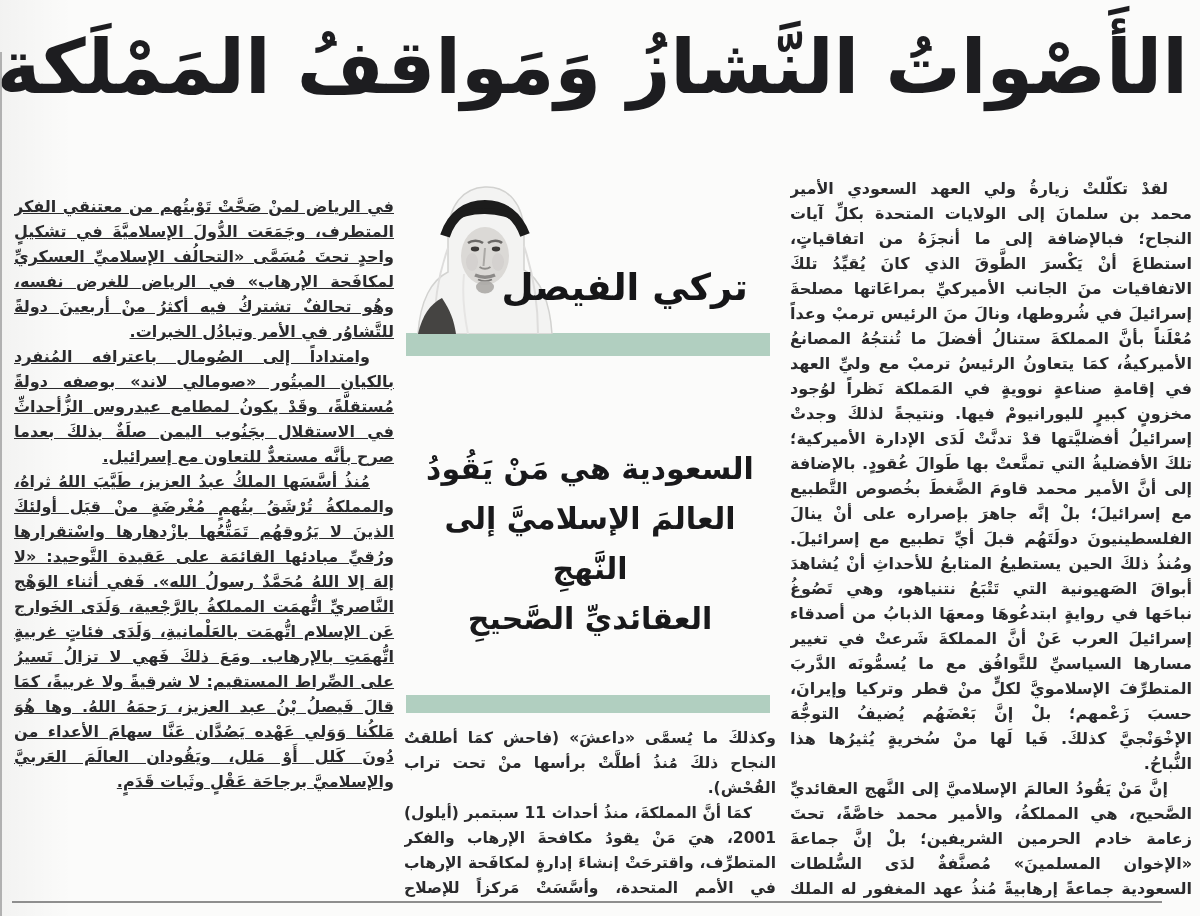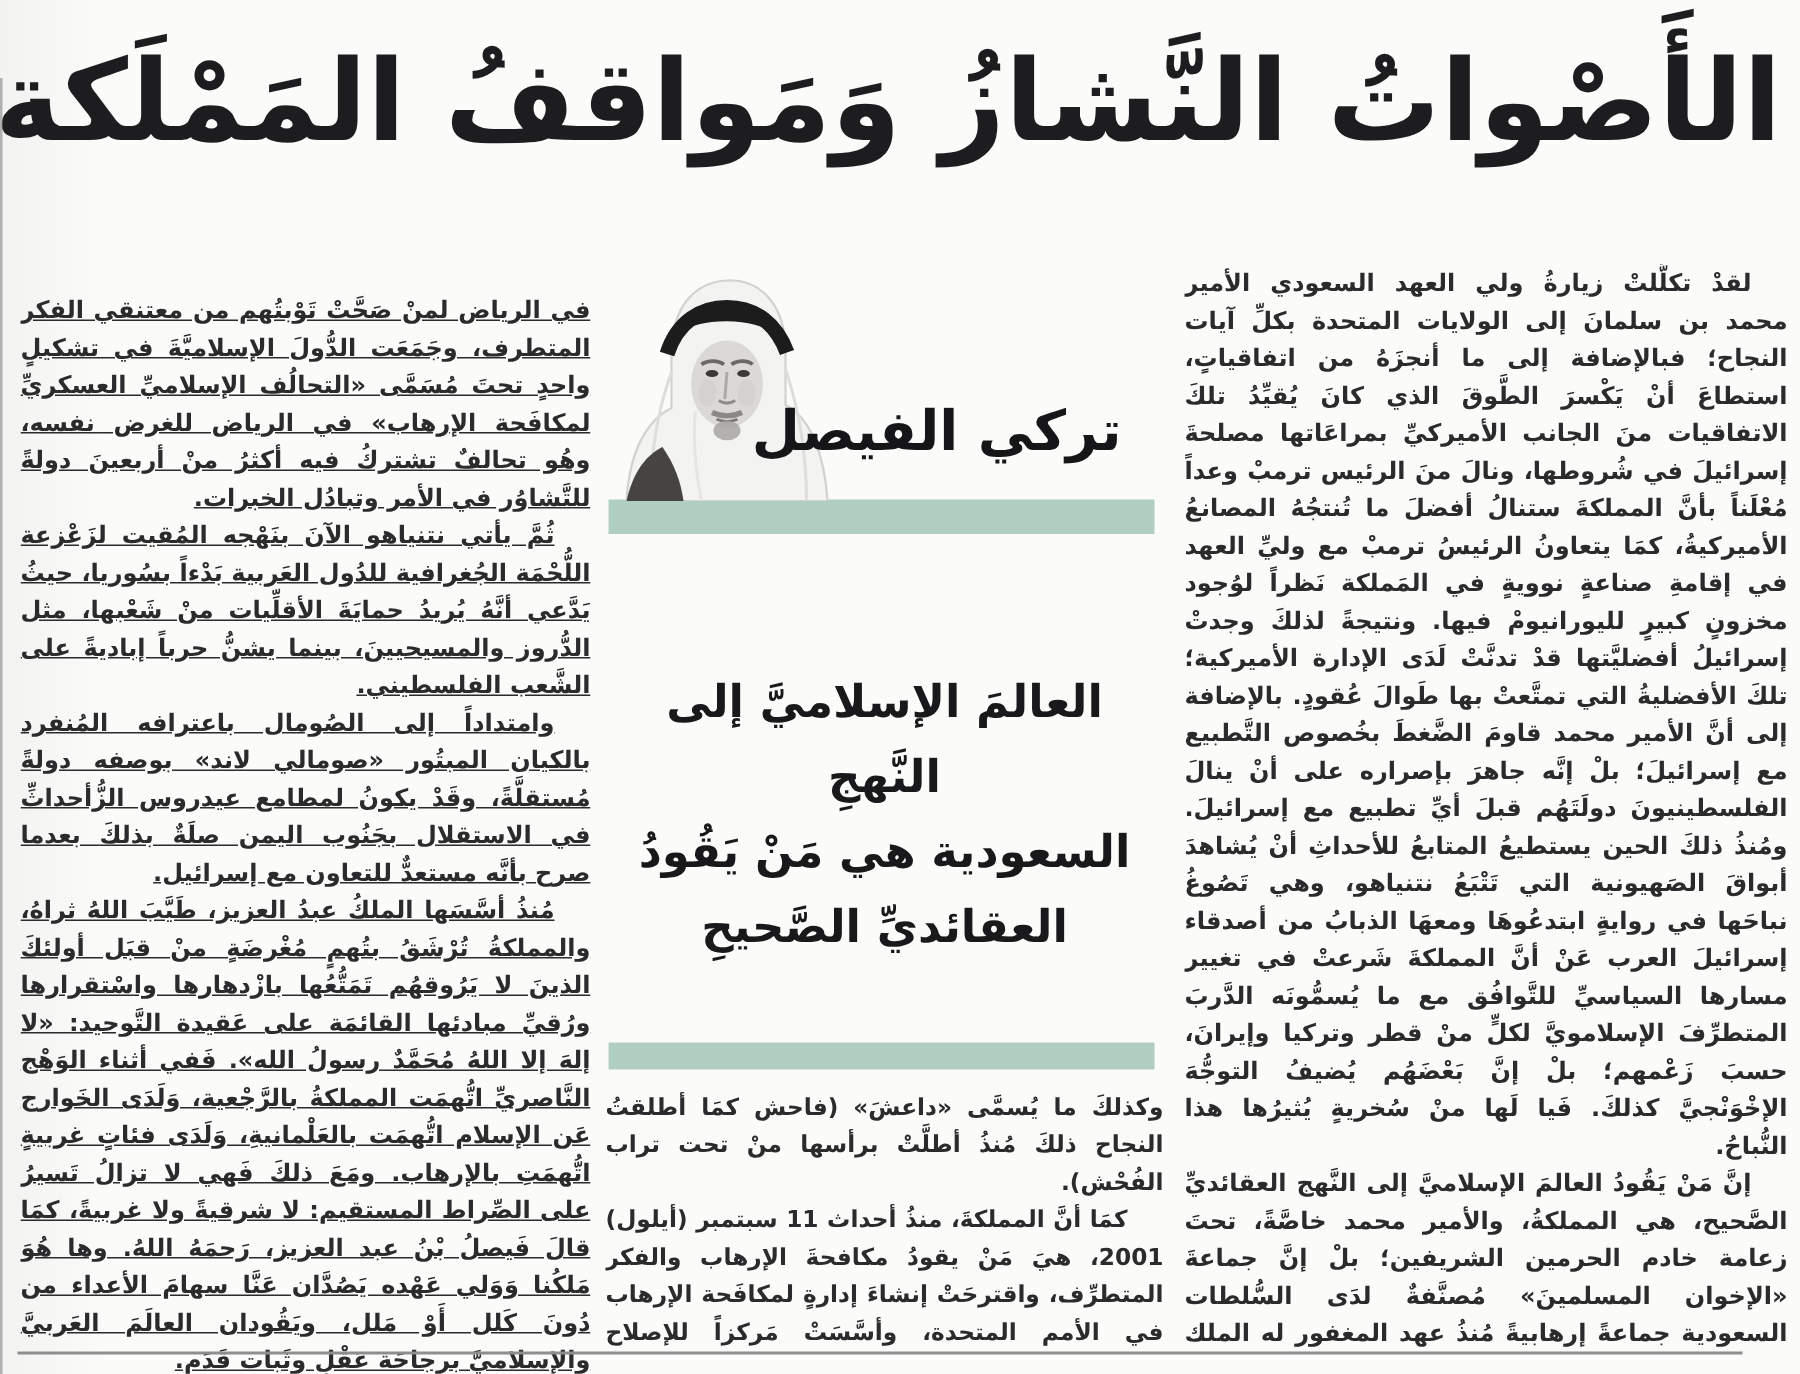--- a/index.html
+++ b/index.html
@@ -135,33 +135,32 @@
 
     <path d="M6 156 C10 138 18 126 30 120 C38 132 42 142 44 156 Z" fill="#454442"></path>
   </svg>
 
   <div class="author-name">تركي الفيصل</div>
 
   <div class="green-bar bar1"></div>
   <div class="green-bar bar2"></div>
 
   <div class="pullquote">
+    <div>السعودية هي مَنْ يَقُودُ</div>
     <div>العالمَ الإسلاميَّ إلى النَّهجِ</div>
-    <div>السعودية هي مَنْ يَقُودُ</div>
     <div>العقائديِّ الصَّحيحِ</div>
   </div>
 
   <div class="body-col col-mid-text">
     <p>وكذلكَ ما يُسمَّى «داعشَ» (فاحش كمَا أطلقتُ النجاح ذلكَ مُنذُ أطلَّتْ برأسها منْ تحت تراب الفُحْش).</p>
     <p class="indent">كمَا أنَّ المملكةَ، منذُ أحداث 11 سبتمبر (أيلول) 2001، هيَ مَنْ يقودُ مكافحةَ الإرهاب والفكر المتطرِّف، واقترحَتْ إنشاءَ إدارةٍ لمكافَحة الإرهاب في الأمم المتحدة، وأسَّسَتْ مَركزاً للإصلاح والتأهيل</p>
   </div>
 
   <div class="body-col col-left">
     <p>في الرياض لمنْ صَحَّتْ تَوْبتُهم من معتنقي الفكر المتطرف، وجَمَعَت الدُّولَ الإسلاميَّةَ في تشكيلٍ واحدٍ تحتَ مُسَمَّى «التحالُف الإسلاميِّ العسكريِّ لمكافَحة الإرهاب» في الرياض للغرض نفسه، وهُو تحالفٌ تشتركُ فيه أكثرُ منْ أربعينَ دولةً للتَّشاوُر في الأمر وتبادُل الخبرات.</p>
-    <p class="indent">ثُمَّ يأتي نتنياهو الآنَ بنَهْجه المُقيت لزَعْزعة اللُّحْمَة الجُغرافية للدُول العَربية بَدْءاً بسُوريا، حيثُ يَدَّعي أنَّهُ يُريدُ حمايَةَ الأقلِّيات منْ شَعْبها، مثل الدُّروز والمسيحيينَ، بينما يشنُّ حرباً إباديةً على الشَّعب الفلسطيني.</p>
     <p class="indent">وامتداداً إلى الصُومال باعترافه المُنفرد بالكيان المبتُور «صومالي لاند» بوصفه دولةً مُستقلَّةً، وقَدْ يكونُ لمطامع عيدروس الزُّأحداثِّ في الاستقلال بجَنُوب اليمن صلَةٌ بذلكَ بعدما صرح بأنَّه مستعدٌّ للتعاون مع إسرائيل.</p>
     <p class="indent">مُنذُ أسَّسَها الملكُ عبدُ العزيز، طَيَّبَ اللهُ ثراهُ، والمملكةُ تُرْشَقُ بتُهمٍ مُغْرضَةٍ منْ قبَل أولئكَ الذينَ لا يَرُوقهُم تَمَتُّعُها بازْدهارها واسْتقرارها ورُقيِّ مبادئها القائمَة على عَقيدة التَّوحيد: «لا إلهَ إلا اللهُ مُحَمَّدٌ رسولُ الله». فَفي أثناء الوَهْج النَّاصريِّ اتُّهمَت المملكةُ بالرَّجْعية، وَلَدَى الخَوارج عَن الإسلام اتُّهمَت بالعَلْمانيةِ، وَلَدَى فئاتٍ غربيةٍ اتُّهمَتِ بالإرهاب. ومَعَ ذلكَ فَهي لا تزالُ تَسيرُ على الصِّراط المستقيم: لا شرقيةً ولا غربيةً، كمَا قالَ فَيصلُ بْنُ عبد العزيز، رَحمَهُ اللهُ. وها هُوَ مَلكُنا وَوَلي عَهْده يَصُدَّان عَنَّا سهامَ الأعداء من دُونَ كَلل أَوْ مَلل، ويَقُودان العالَمَ العَربيَّ والإسلاميَّ برجاحَة عَقْلٍ وثَبات قَدَمٍ.</p>
   </div>
 
   <div class="bottom-rule"></div>
   <div class="edge-line"></div>
 
 </div>
 
 </body></html>

